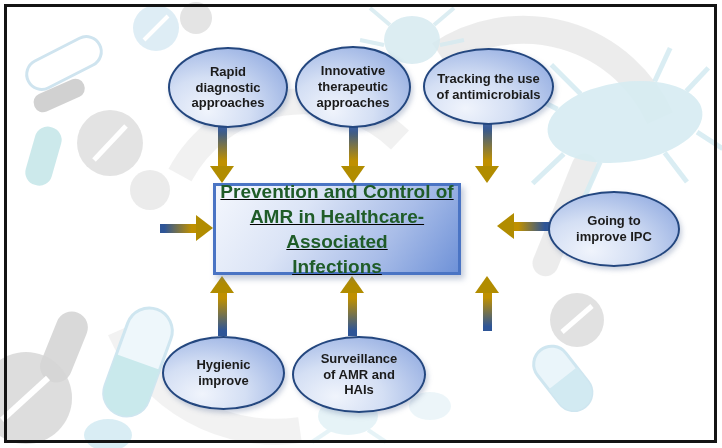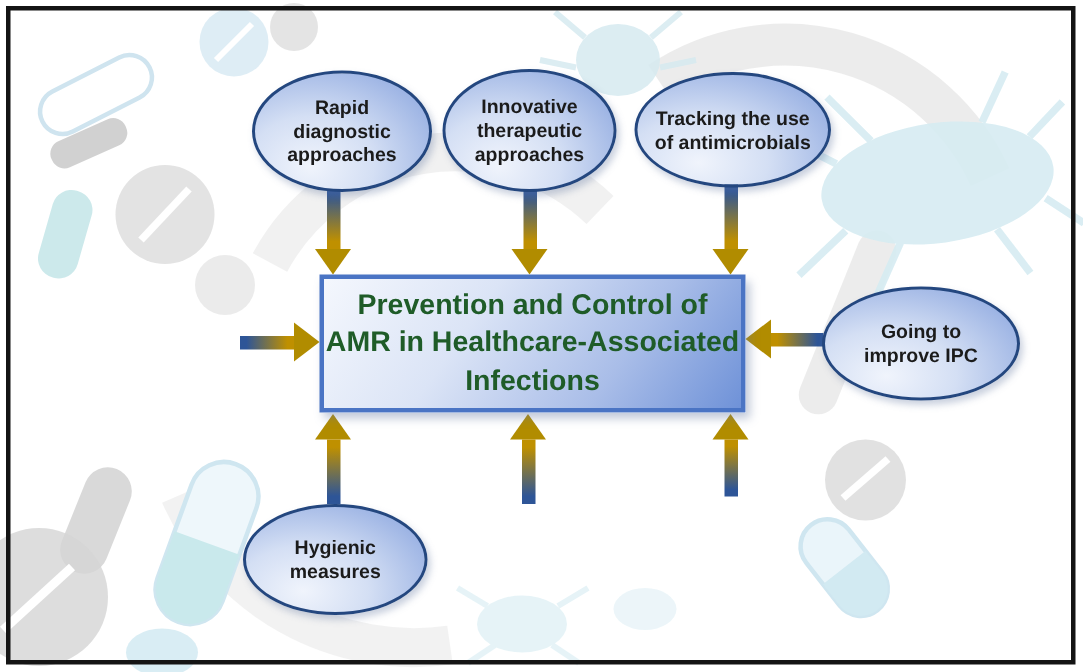--- a/index.html
+++ b/index.html
@@ -15,25 +15,25 @@
   .node .node-label{white-space:pre-line;font-weight:bold;font-size:13px;line-height:1.22;color:#1b1b1b;padding:0 6px;}
   #n-rapid       {left:168px;top:47px; width:116px;height:77px;}
   #n-innovative  {left:295px;top:46px; width:112px;height:78px;}
   #n-tracking    {left:423px;top:48px; width:127px;height:73px;}
   #n-training    {left:50px; top:193px;width:112px;height:70px;}
   #n-ipc         {left:548px;top:191px;width:128px;height:72px;text-align:center;}
   #n-hygienic    {left:162px;top:336px;width:119px;height:70px;}
   #n-surveillance{left:292px;top:336px;width:130px;height:73px;}
   #n-vaccination {left:428px;top:331px;width:123px;height:70px;}
   
-  .center-box{position:absolute;left:213px;top:183px;width:284px;height:92px;z-index:10;
+  .center-box{position:absolute;left:213px;top:183px;width:248px;height:92px;z-index:10;
         border:3px solid #4a74c4;box-sizing:border-box;
         background:linear-gradient(125deg,#f4f7fd 0%,#dbe4f6 35%,#a9bde8 70%,#6f92d8 100%);
         display:flex;align-items:center;justify-content:center;text-align:center;
-        box-shadow:3px 4px 6px rgba(100,120,160,0.4);}
+        box-shadow:3px 4px 6px rgba(100,120,160,0.4);text-decoration:underline;}
   .center-box .box-label{white-space:pre-line;font-weight:bold;font-size:19px;line-height:1.32;color:#1f5c28;}
   
   .arrow{position:absolute;z-index:8;}
   .arrow-v{display:flex;flex-direction:column;align-items:center;width:24px;}
   .stem-down{width:9px;background:linear-gradient(to bottom,#2e5597 12%,#bf9000 88%);}
   .stem-up{width:9px;background:linear-gradient(to top,#2e5597 12%,#bf9000 88%);}
   .head-down{width:0;height:0;border-left:12px solid transparent;border-right:12px solid transparent;border-top:17px solid #b18c00;}
   .head-up{width:0;height:0;border-left:12px solid transparent;border-right:12px solid transparent;border-bottom:17px solid #b18c00;}
   .arrow-h{display:flex;flex-direction:row;align-items:center;height:26px;}
   .stem-right{height:9px;background:linear-gradient(to right,#2e5597 12%,#bf9000 88%);}
@@ -142,21 +142,26 @@
   <div class="node" id="n-tracking">
     <span class="node-label">Tracking the use
 of antimicrobials</span>
   </div>
   <div class="node" id="n-ipc">
     <span class="node-label">Going to
 improve IPC</span>
   </div>
   <div class="node" id="n-hygienic">
     <span class="node-label">Hygienic
-measures</span>
+improve</span>
+  </div>
+  <div class="node" id="n-surveillance">
+    <span class="node-label">Surveillance
+of AMR and
+HAIs</span>
   </div>
 
   <div class="arrow arrow-v" id="a-top1">
     <div class="stem-down"></div>
     <div class="head-down"></div>
   </div>
   <div class="arrow arrow-v" id="a-top2">
     <div class="stem-down"></div>
     <div class="head-down"></div>
   </div>

